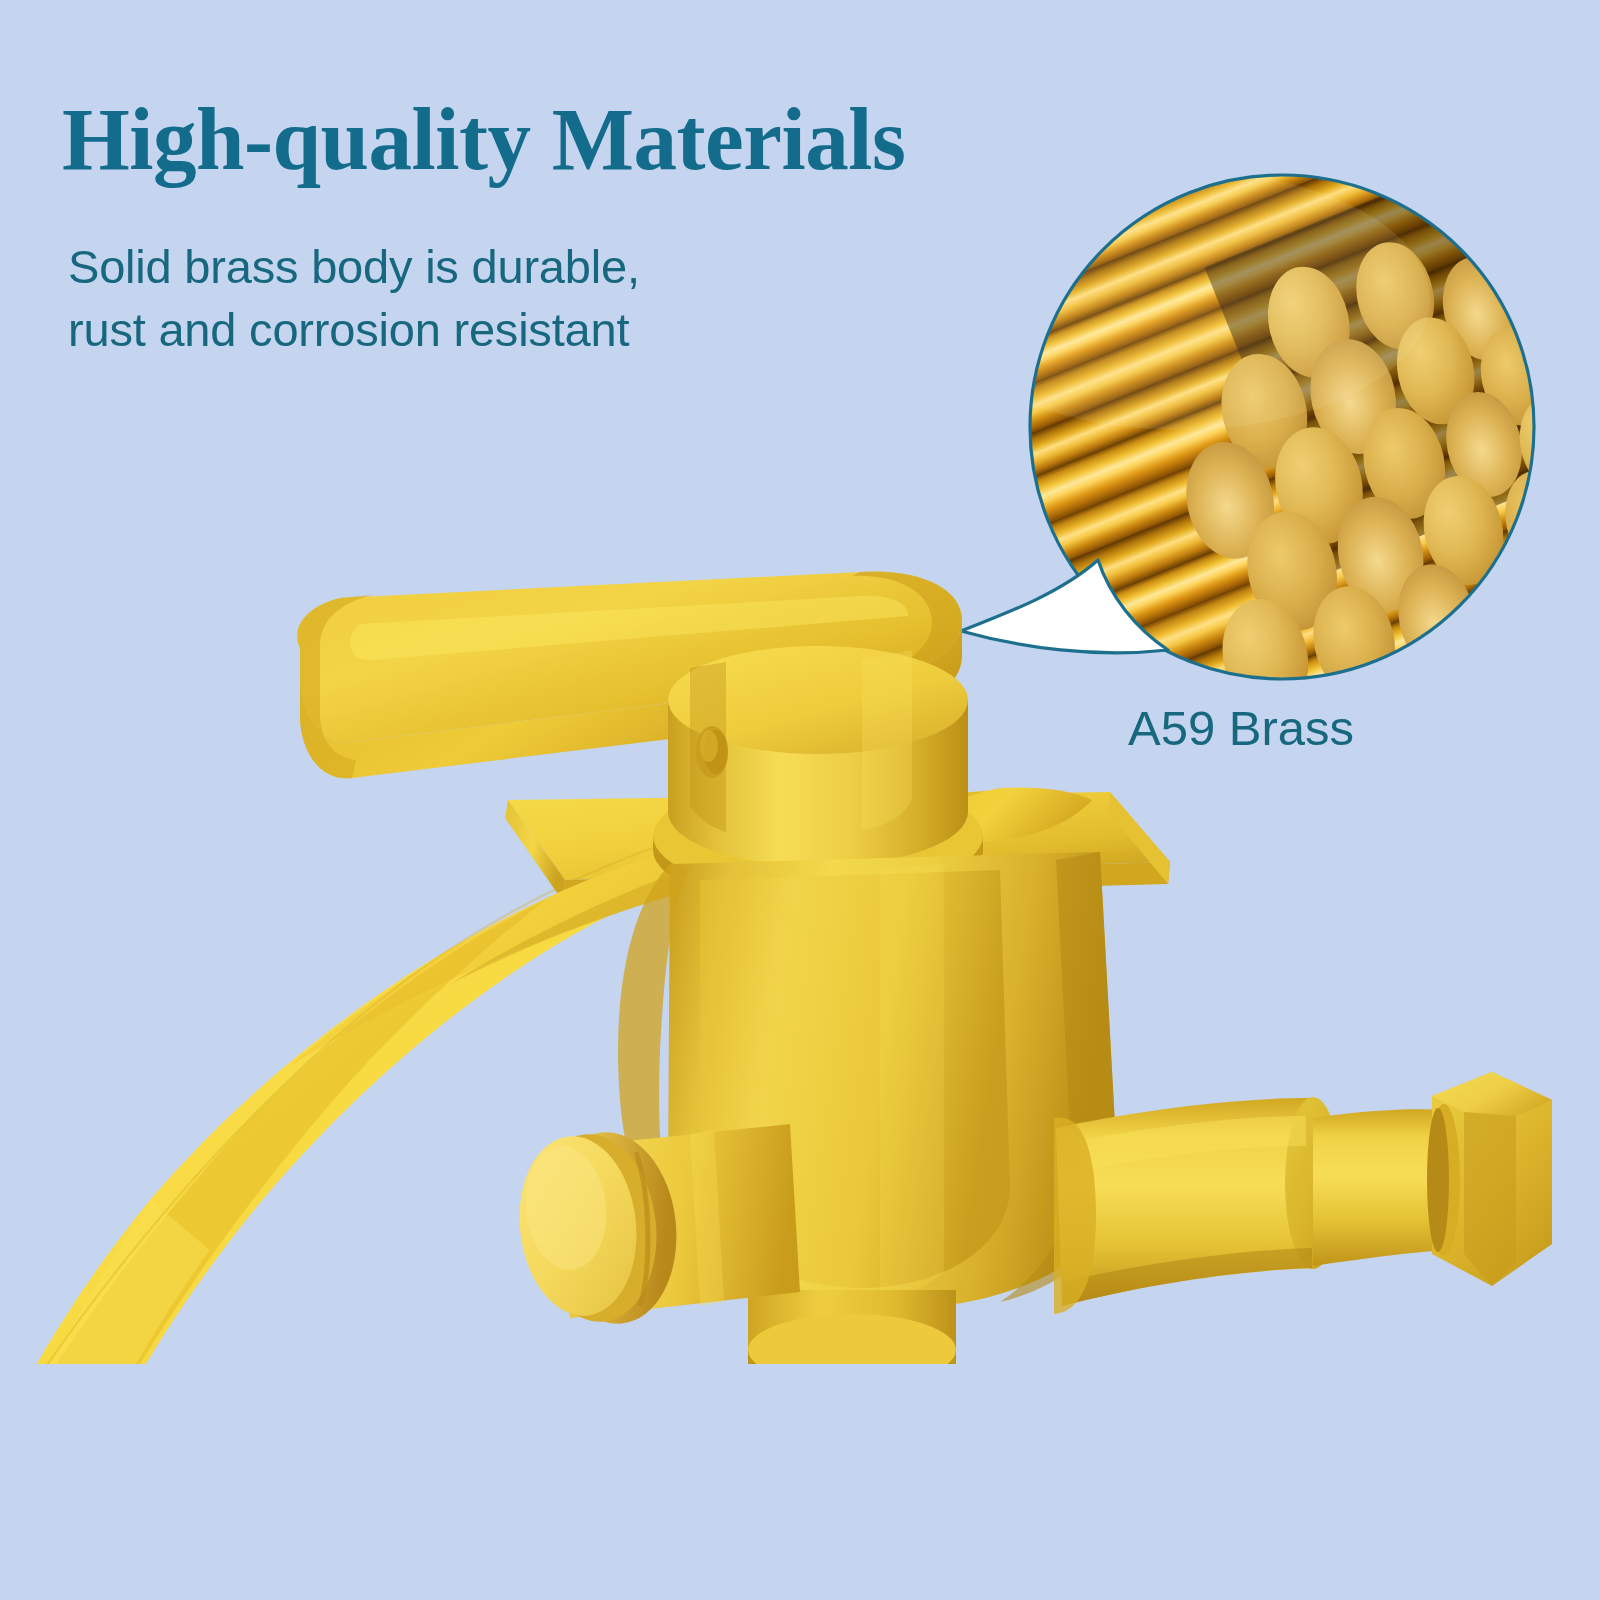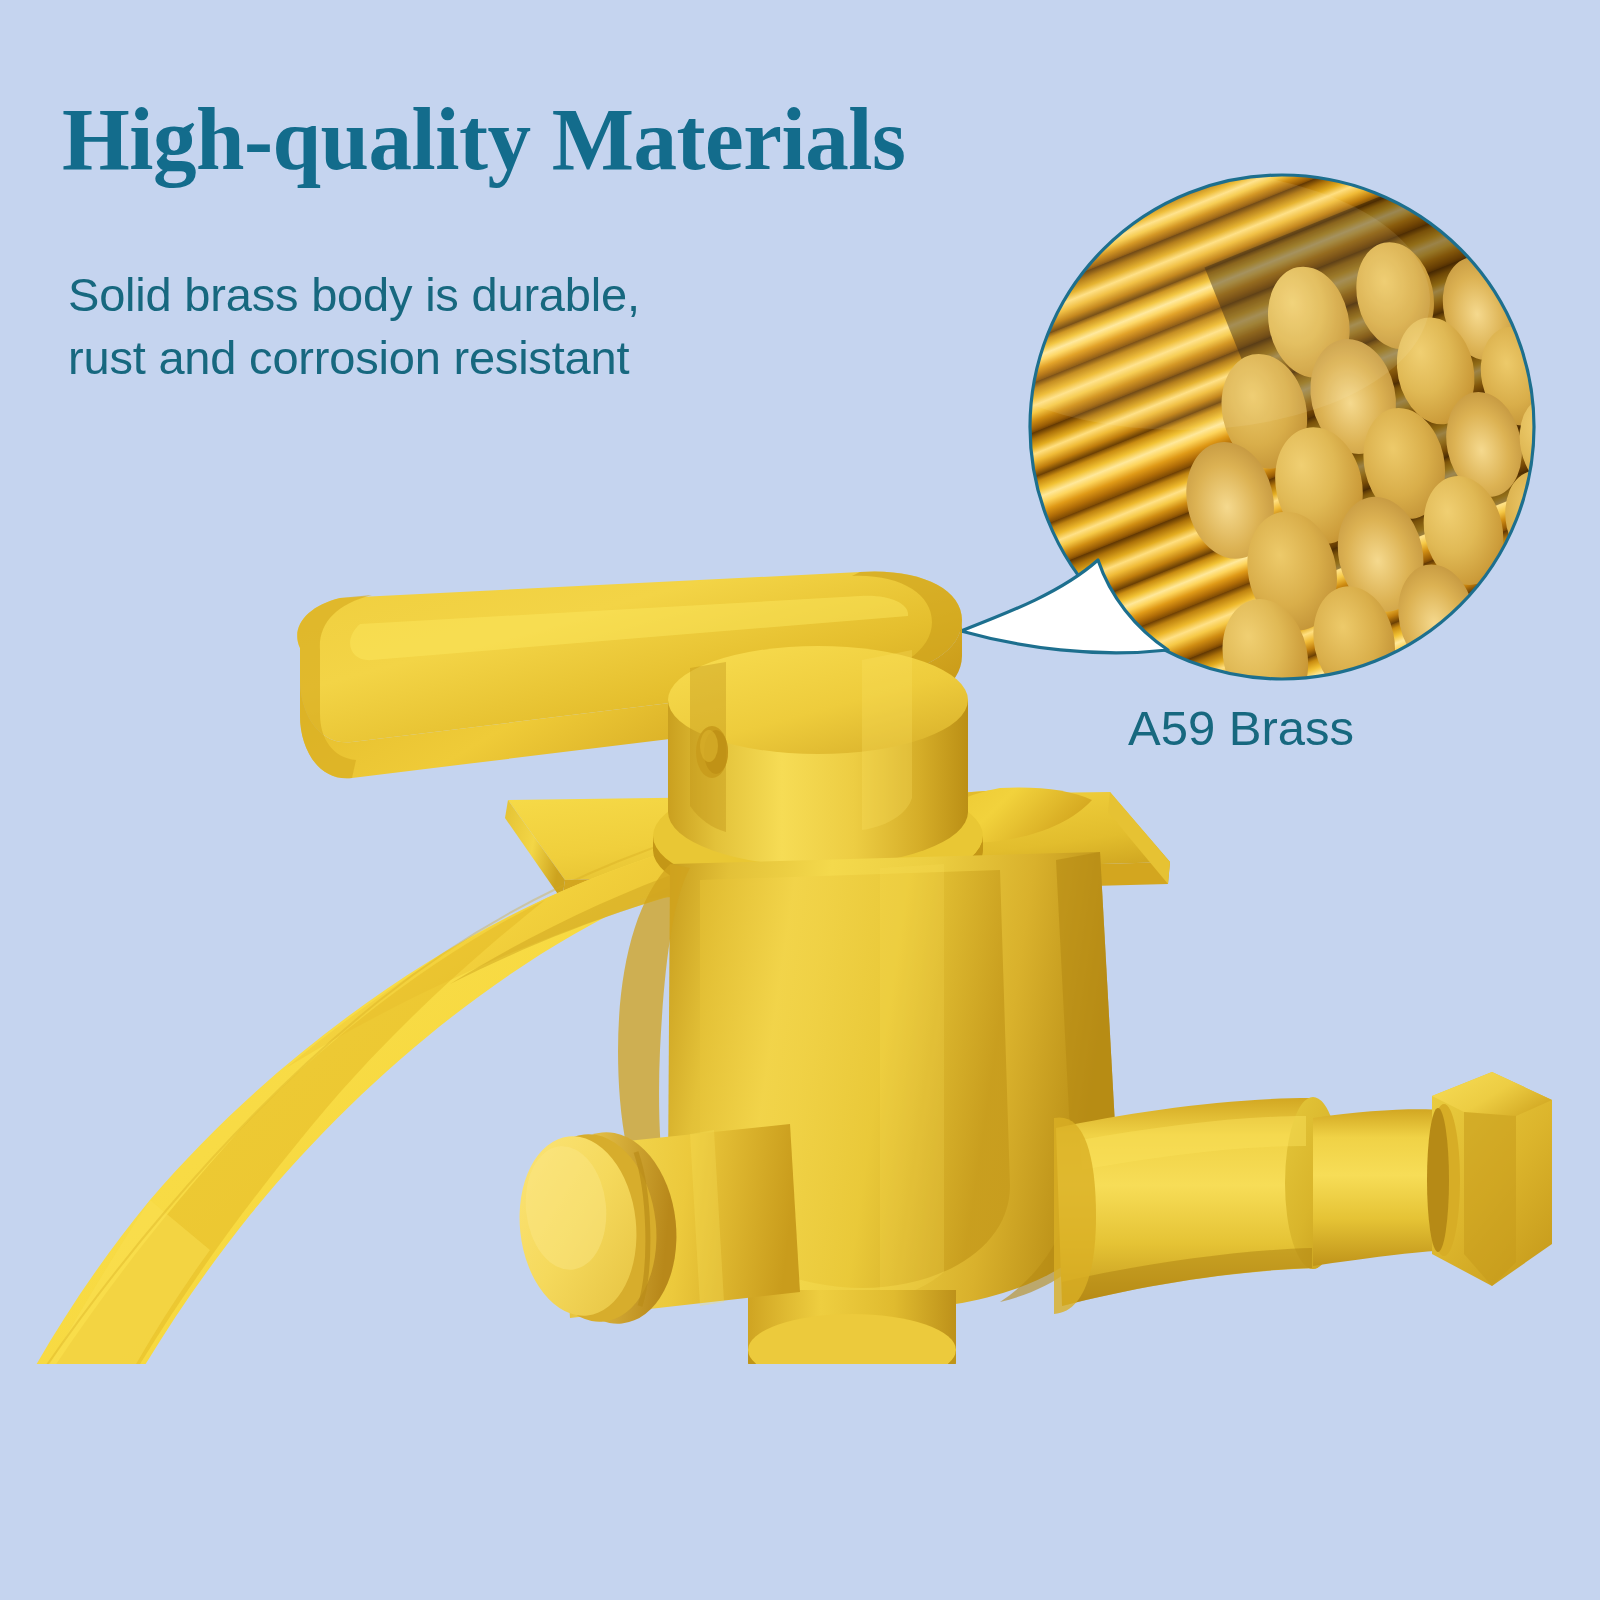--- a/index.html
+++ b/index.html
@@ -18,21 +18,21 @@
     font-weight:700;
     font-size:88px;
     line-height:1.0;
     letter-spacing:-0.5px;
     color:#136c8c;
     white-space:nowrap;
     transform:scaleX(0.99);
     transform-origin:left top;
   }
   #subline{
-    position:absolute;left:68px;top:264px;
+    position:absolute;left:68px;top:236px;
     font-family:"Liberation Sans", sans-serif;
     font-weight:400;
     font-size:47px;
     line-height:1.33;
     color:#17687f;
     letter-spacing:-0.2px;
     white-space:pre-line;
   }
   #callout-label{
     position:absolute;left:1128px;top:700px;

